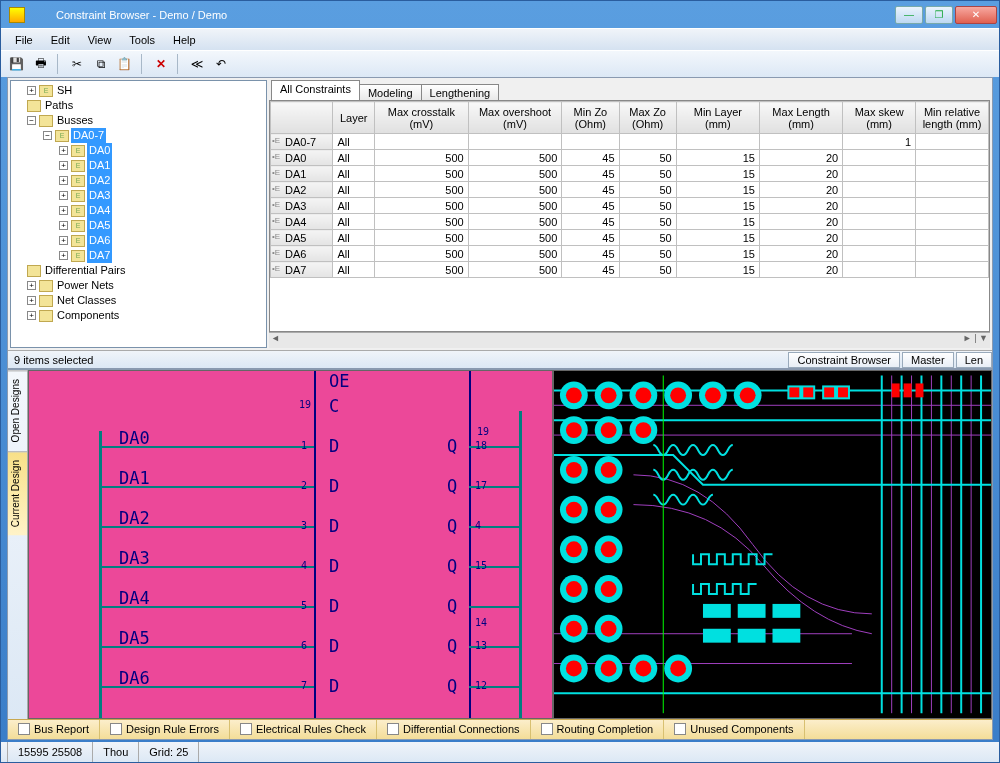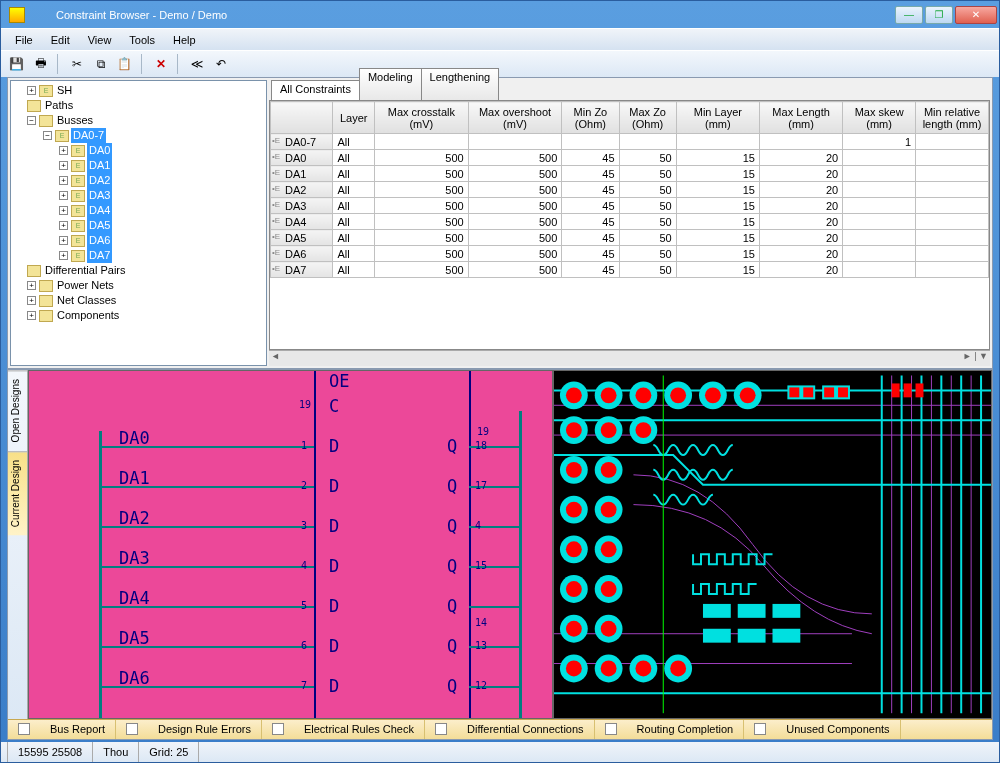--- a/index.html
+++ b/index.html
@@ -22,21 +22,21 @@
 .tree{padding:2px 0;}
 .tree ul{list-style:none;padding-left:16px;}
 .tree li{white-space:nowrap;padding:0;line-height:15px;}
 .tree-row{display:flex;align-items:center;height:15px;}
 .node-btn{width:9px;height:9px;border:1px solid #888;font-size:8px;line-height:7px;text-align:center;margin-right:3px;background:white;display:inline-block;}
 .node-icon{width:14px;height:12px;display:inline-block;margin-right:2px;background:#f3e498;border:1px solid #c0a850;font-size:7px;line-height:10px;text-align:center;color:#7a5;}
 .node-lbl{padding:0 2px;}
 .node-lbl.sel{background:#3399ff;color:white;}
 .right-pane{flex:1;display:flex;flex-direction:column;margin:2px 2px 2px 0;min-width:0;}
 .tabbar{height:20px;display:flex;align-items:flex-end;padding-left:2px;}
-.tab{padding:2px 8px;border:1px solid #888;border-bottom:none;background:linear-gradient(to bottom,#fff,#e8e8e8);margin-right:-1px;height:32px;font-size:11px;}
+.tab{padding:2px 8px;border:1px solid #888;border-bottom:none;background:linear-gradient(to bottom,#fff,#e8e8e8);margin-right:-1px;height:16px;font-size:11px;}
 .tab.active{background:white;height:20px;}
 .grid-wrap{flex:1;border:1px solid #888;background:white;overflow:auto;position:relative;}
 table.grid{border-collapse:collapse;width:100%;table-layout:fixed;}
 .grid th,.grid td{border:1px solid #c0c0c0;padding:1px 4px;font-size:11px;height:16px;text-align:right;background:white;overflow:hidden;}
 .grid th{background:linear-gradient(to bottom,#f8f8f8,#e0e0e0);text-align:center;font-weight:normal;height:32px;vertical-align:middle;}
 .grid td.rowhdr{background:linear-gradient(to bottom,#f4f4f4,#e4e4e4);text-align:left;padding-left:14px;position:relative;}
 .grid td.rowhdr::before{content:"•E";position:absolute;left:1px;font-size:8px;color:#888;}
 .grid td.layer{text-align:left;}
 .hscroll{height:16px;background:#e8e8e8;border-top:1px solid #aaa;position:relative;}
 .hscroll::before{content:"◄";position:absolute;left:2px;font-size:9px;color:#666;}
@@ -49,21 +49,21 @@
 .vtabs{width:20px;background:linear-gradient(to bottom,#f3f7fc,#dce8f5);display:flex;flex-direction:column;border-right:1px solid #aaa;}
 .vtab{writing-mode:vertical-rl;transform:rotate(180deg);padding:8px 2px;font-size:10px;border-bottom:1px solid #aaa;text-align:center;cursor:default;}
 .vtab.active{background:linear-gradient(to bottom,#fff3c8,#f8e088);}
 .schematic{flex:0 0 525px;background:#ec4899;border:1px solid #666;position:relative;overflow:hidden;}
 .pcb{flex:1;background:black;border:1px solid #666;position:relative;overflow:hidden;}
 .sch-line{position:absolute;background:#008080;}
 .sch-label{position:absolute;color:#000080;font-family:monospace;font-size:17px;}
 .sch-pin{position:absolute;color:#000080;font-family:monospace;font-size:10px;}
 .sch-box{position:absolute;border:2px solid #000080;}
 .bottombar{height:20px;background:linear-gradient(to bottom,#fceecb,#f3dd98);display:flex;align-items:center;border-top:1px solid #c8a850;}
-.btab{display:flex;align-items:center;padding:8px 10px;height:100%;border-right:1px solid #d8c070;gap:20px;font-size:11px;}
+.btab{display:flex;align-items:center;padding:8px 10px;height:100%;border-right:1px solid #d8c070;gap:4px;font-size:11px;}
 .btab-icon{width:12px;height:12px;border:1px solid #888;background:white;}
 .appstatus{height:20px;background:linear-gradient(to bottom,#f0f4f9,#dce8f5);display:flex;align-items:center;padding:0 6px;}
 .appstatus .cell{border-left:1px solid #aaa;padding:4px 10px;height:100%;display:flex;align-items:center;}
 svg.pcbsvg{width:100%;height:100%;}
 </style>
 </head>
 <body>
 
 <div class="window">
   <div class="titlebar">
@@ -362,20 +362,26 @@
   <td>15</td>
   <td>20</td>
   <td></td>
   <td></td>
                 </tr>
               </tbody>
           </table>
         </div>
         <div class="hscroll"></div>
       </div>
+    </div>
+    <div class="statusbar1">
+      <div class="status-left">9 items selected</div>
+      <div class="status-chip">Constraint Browser</div>
+      <div class="status-chip">Master</div>
+      <div class="status-chip">Len</div>
     </div>
   </div>
 
   <div class="lower">
     <div class="designs">
       <div class="vtabs">
         <div class="vtab">Open Designs</div>
         <div class="vtab active">Current Design</div>
       </div>
       <div class="schematic" id="schematic">

